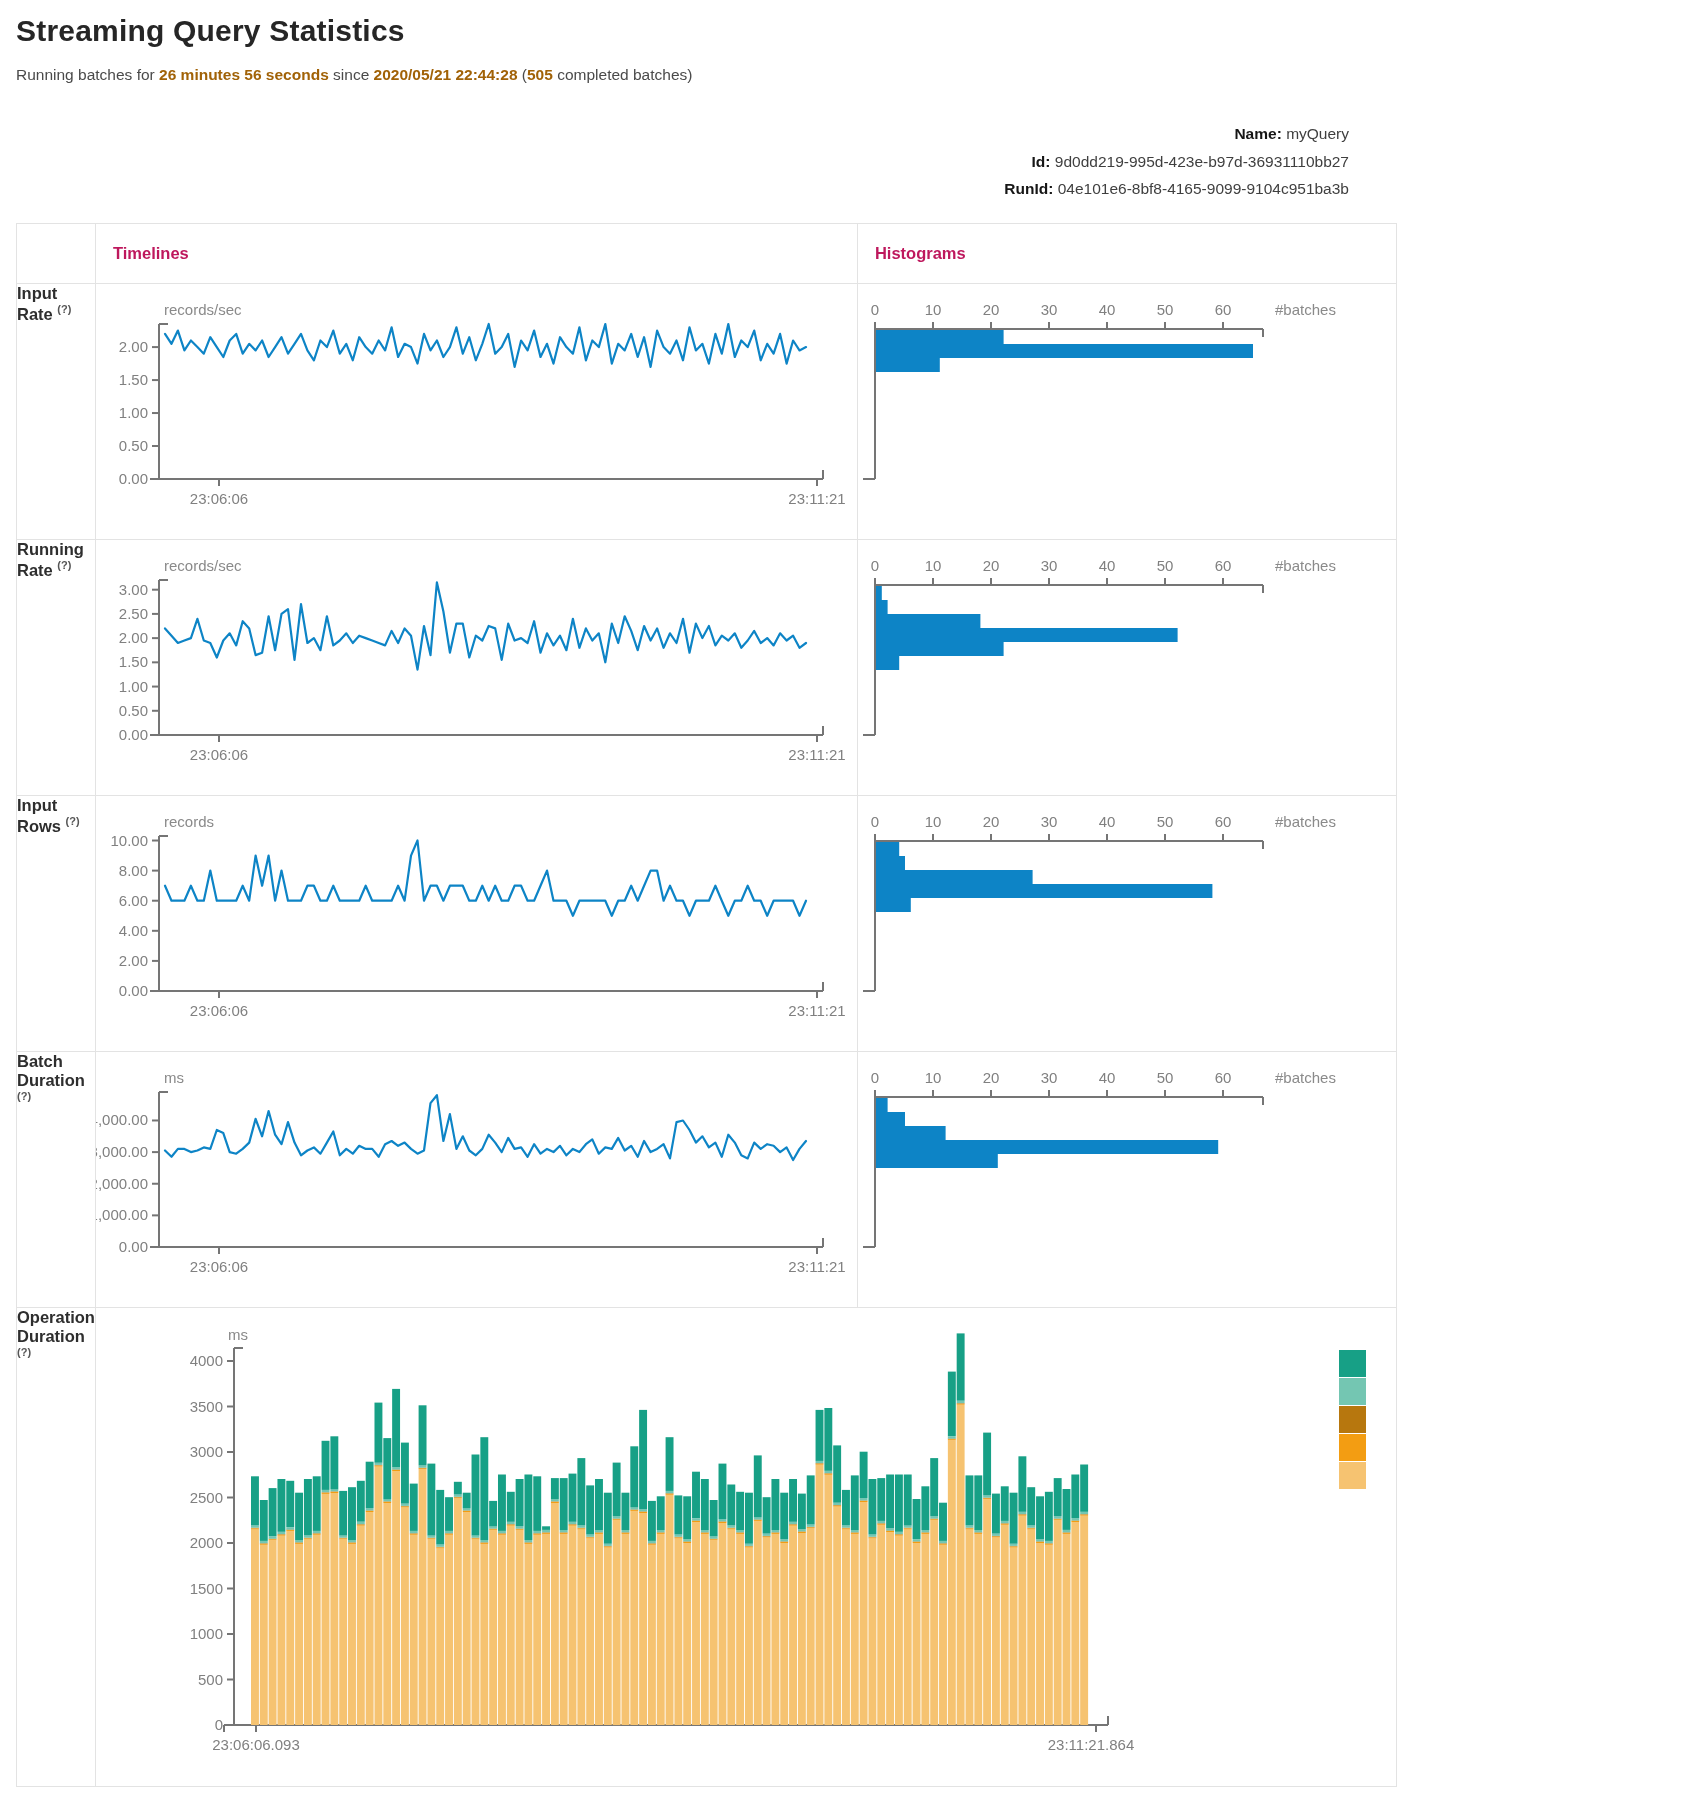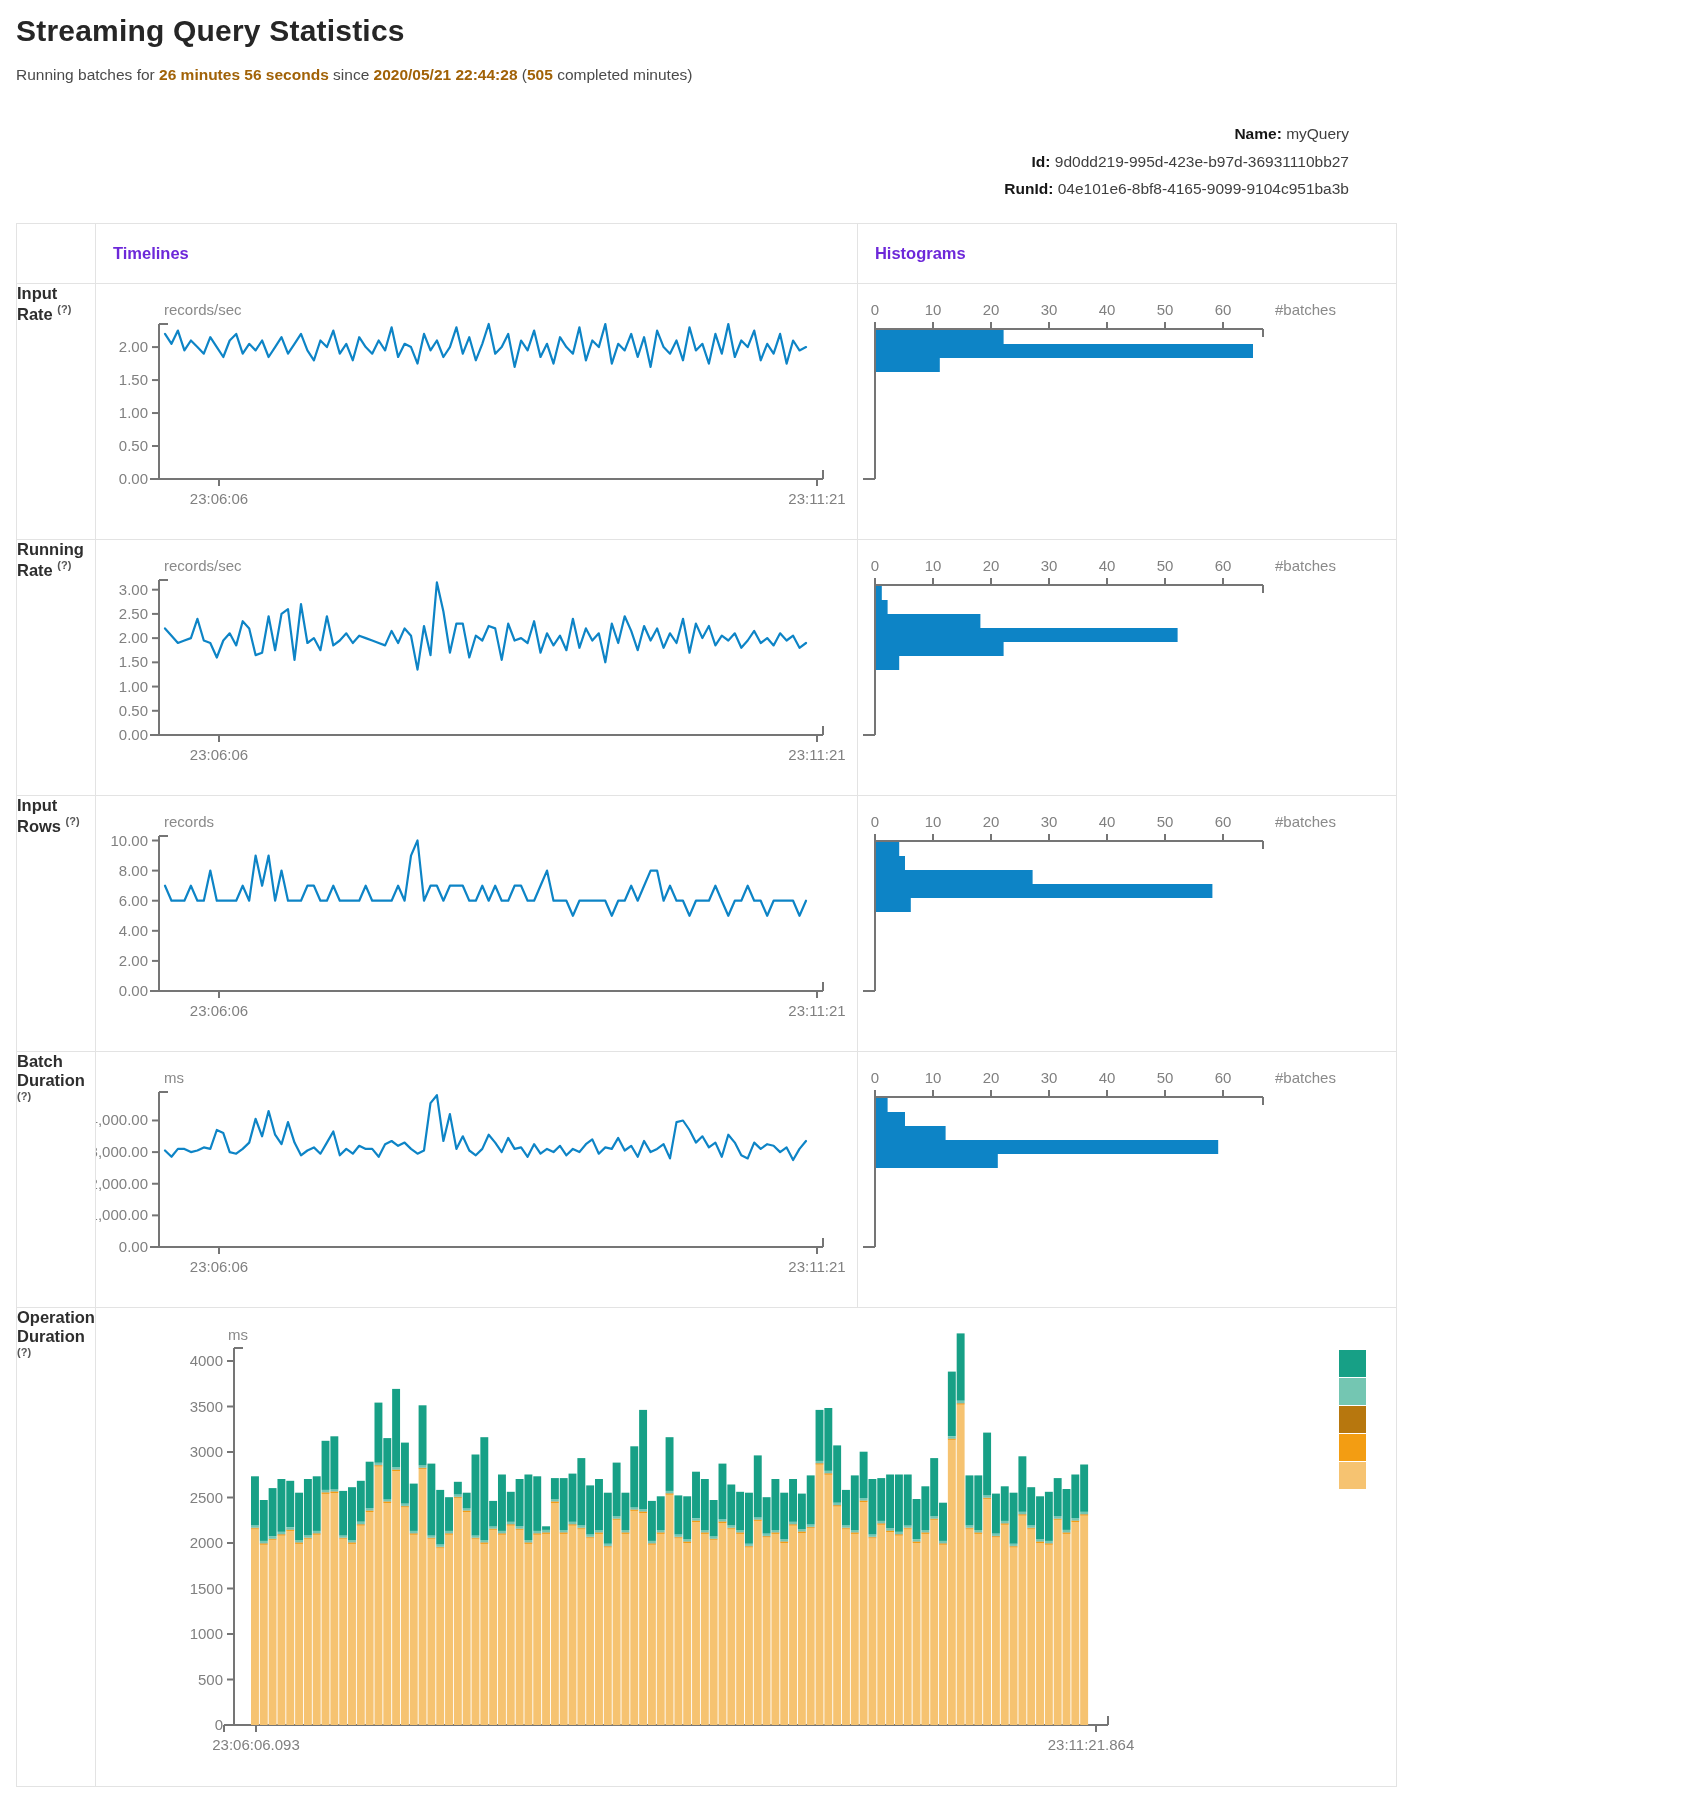--- a/index.html
+++ b/index.html
@@ -4,38 +4,38 @@
 <style>
   html,body{margin:0;padding:0;background:#fff;font-family:"Liberation Sans",sans-serif;color:#333;}
   .page{width:1365px;padding:0 16px;box-sizing:border-box;}
   h1{font-size:30px;font-weight:700;color:#262626;margin:14px 0 18px 0;letter-spacing:0.2px;}
   .subtitle{font-size:15.5px;color:#4a4a4a;margin:0 0 36px 0;}
   .subtitle b{color:#a16207;}
   .meta{font-size:15.5px;color:#3f3f3f;line-height:1.78;margin-bottom:20px;text-align:right;}
   .meta b{color:#161616;}
   table.stats{border-collapse:collapse;table-layout:fixed;}
   table.stats td{border:1px solid #e3e3e3;padding:0;vertical-align:top;background:#fff;}
-  tr.head td{font-weight:700;font-size:16.5px;color:#6d28d9;padding:20px 0 20px 17px;vertical-align:middle;}
+  tr.head td{font-weight:700;font-size:16.5px;color:#be185d;padding:20px 0 20px 17px;vertical-align:middle;}
   td.lbl{vertical-align:middle;padding-left:20px;font-weight:700;font-size:16.5px;color:#2e2e2e;}
   td.lbl sup{font-size:11px;color:#555;font-weight:700;}
   td.chart-cell{overflow:hidden;margin-top:34px;}
   .opcell{position:relative;}
   .legend{position:absolute;top:42px;right:30px;display:flex;flex-direction:column;gap:1px;}
   .legend .swatch{width:27px;height:27px;}
   svg text{font-family:"Liberation Sans",sans-serif;}
   svg .tick{fill:#808080;font-size:15px;}
   svg .unit{fill:#8a8a8a;font-size:15px;}
 </style>
 </head>
 <body>
 
 <div class="page">
   <h1>Streaming Query Statistics</h1>
 
-  <p class="subtitle"><span>Running batches for </span><b>26 minutes 56 seconds</b><span> since </span><b>2020/05/21 22:44:28</b><span> (</span><b>505</b><span> completed minutes)</span></p>
+  <p class="subtitle"><span>Running batches for </span><b>26 minutes 56 seconds</b><span> since </span><b>2020/05/21 22:44:28</b><span> (</span><b>505</b><span> completed batches)</span></p>
 
   <div class="meta">
     <div><b>Name:</b> <span>myQuery</span></div>
     <div><b>Id:</b> <span>9d0dd219-995d-423e-b97d-36931110bb27</span></div>
     <div><b>RunId:</b> <span>04e101e6-8bf8-4165-9099-9104c951ba3b</span></div>
   </div>
 
   <table class="stats">
     <colgroup>
         <col style="width:276px">

